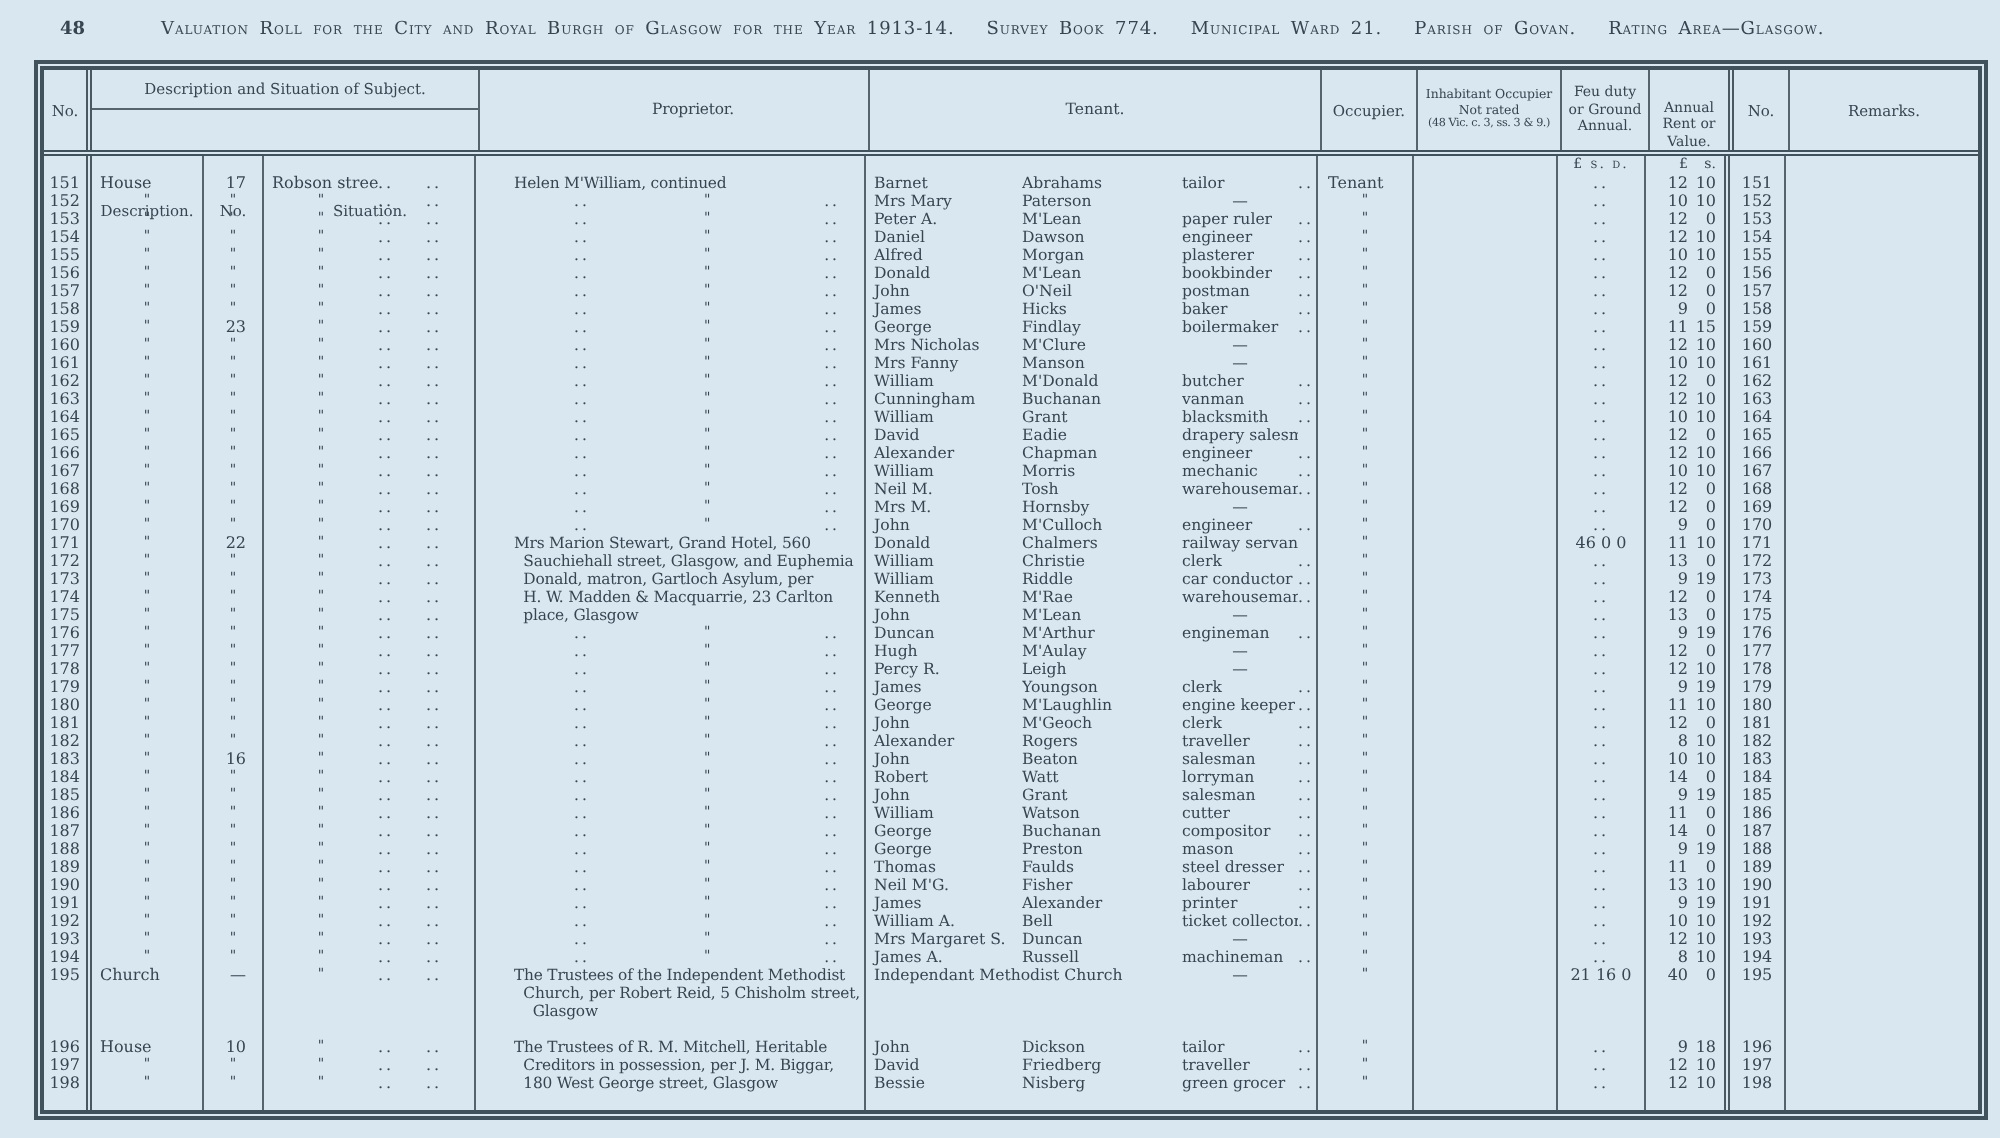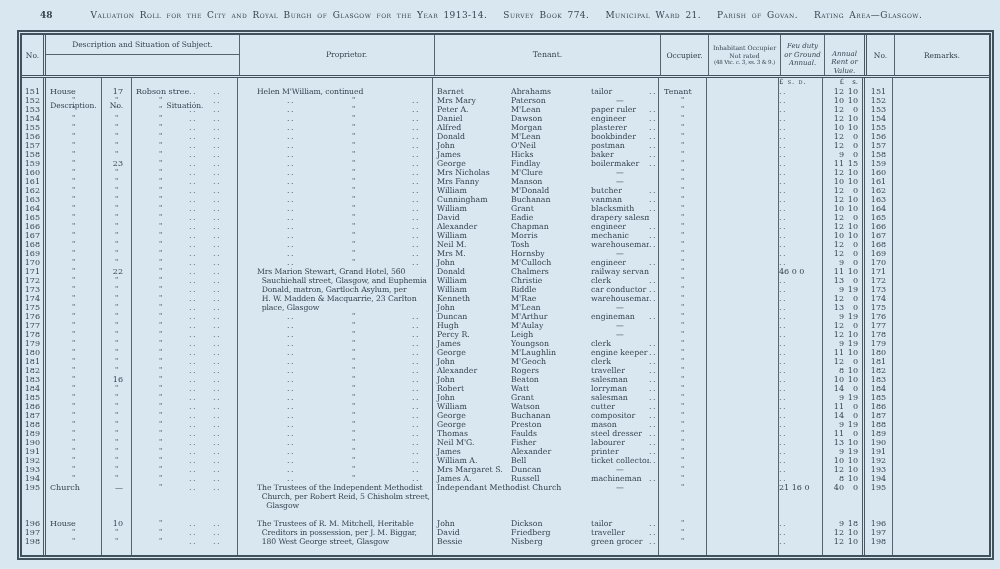--- a/index.html
+++ b/index.html
@@ -5,21 +5,21 @@
   html,body{margin:0;padding:0;}
   body{
     width:1000px;height:569px;overflow:hidden;
     background:#d9e7f1;
     font-family:"DejaVu Serif","Liberation Serif",serif;
     color:#36454f;
     position:relative;
   }
   
   .topline{
-    position:absolute;left:40px;top:10px;width:950px;
+    position:absolute;left:30px;top:10px;width:950px;
     display:flex;align-items:baseline;gap:16px;
     font-variant:small-caps;font-size:9px;letter-spacing:.45px;word-spacing:2px;
     white-space:nowrap;
   }
   .topline .pageno{font-weight:bold;margin-right:22px;letter-spacing:0;}
   
   .vtable{
     position:absolute;left:17px;top:30px;
     border:5px double #42525c;
     background:transparent;
@@ -27,40 +27,40 @@
   .cell,.hcell{box-sizing:border-box;flex:0 0 auto;overflow:hidden;}
   
   .c-no1{width:24px;border-right:3px double #4a5861;text-align:right;padding-right:3px;}
   .c-desc{width:56px;border-right:1px solid #55646d;padding-left:4px;}
   .c-num{width:30px;border-right:1px solid #55646d;text-align:right;padding-right:8px;}
   .c-sit{width:106px;border-right:1px solid #55646d;}
   .c-prop{width:176px;border-right:1px solid #55646d;margin-left:19px;}
   .c-ten{width:226px;border-right:1px solid #55646d;}
   .c-occ{width:48px;border-right:1px solid #55646d;padding-left:5px;}
   .c-inh{width:72px;border-right:1px solid #55646d;}
-  .c-feu{width:44px;border-right:1px solid #55646d;}
+  .c-feu{width:44px;border-right:1px solid #55646d;text-align:center;}
   .c-val{width:42px;border-right:3px double #4a5861;}
   .c-no2{width:28px;border-right:1px solid #55646d;text-align:center;}
   .c-rem{width:94px;}
   
   .thead{display:flex;border-bottom:3px double #42525c;font-size:7.5px;}
   .hcell{
     height:40px;display:flex;flex-direction:column;
     align-items:center;justify-content:center;text-align:center;
     padding:0;line-height:1.2;
   }
   .hgroup{box-sizing:border-box;width:194px;border-right:1px solid #55646d;}
   .hg-top{height:19px;border-bottom:1px solid #55646d;display:flex;align-items:center;justify-content:center;text-align:center;}
   .hg-bot{display:flex;height:20px;}
   .hg-bot .hcell{height:20px;margin-top:40px;}
   .hg-bot .c-sit{border-right:none;}
   .hg-bot .c-num{text-align:center;padding-right:0;}
   .h-small{font-size:6.2px;line-height:1.25;}
   .h-tiny{font-size:5.6px;letter-spacing:-.2px;}
-  .h-wrap{font-size:7px;padding:0 2px;font-style:italic;}
+  .h-wrap{font-size:7px;padding:0 2px;}
   
   .tbody{font-size:8px;}
   .trow{display:flex;height:9px;line-height:9px;white-space:nowrap;}
   .trow.tall{height:27px;}
   .trow.tall .cell{line-height:9px;}
   .trow .cell{height:100%;}
   .units{height:9px;font-size:7px;}
   .units .u-feu{font-variant:small-caps;letter-spacing:1px;}
   .dit{font-size:7px;text-align:center;padding:0;}
   .c-desc.dit,.c-occ.dit{text-align:center;padding-left:0;}

